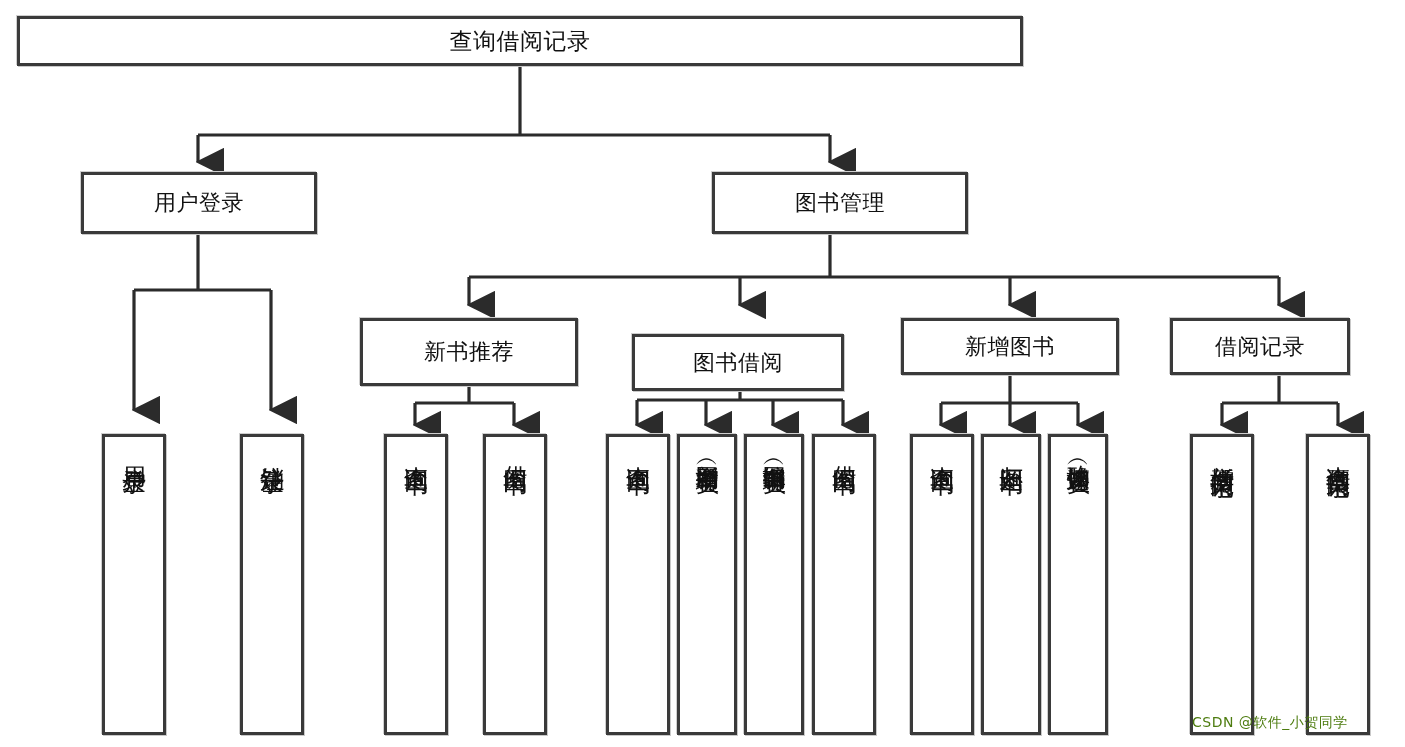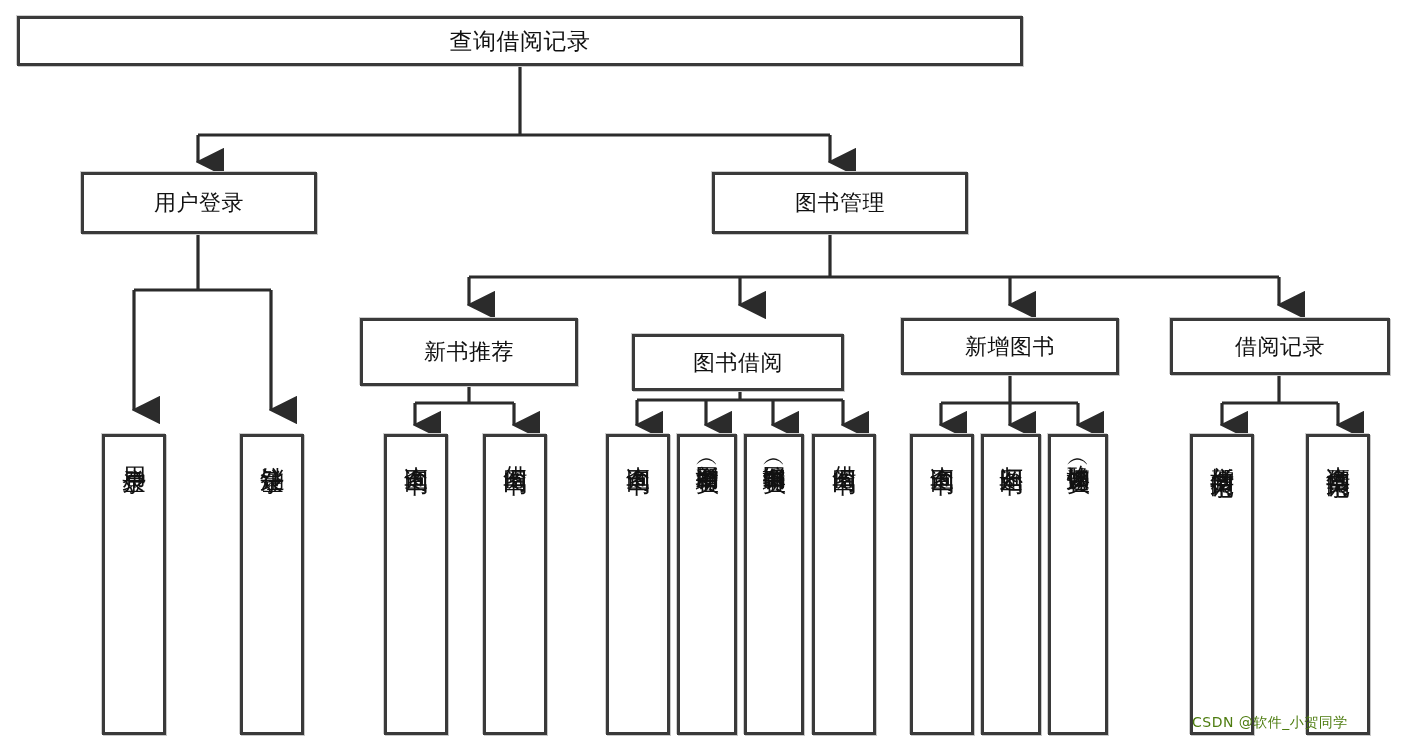--- a/index.html
+++ b/index.html
@@ -152,21 +152,21 @@
 
   <div class="node" style="left:360px; top:318px; width:218px; height:68px;align-items:center;">
     <span class="label">新书推荐</span>
   </div>
   <div class="node" style="left:632px; top:318px; width:212px; height:57px;margin-top:16px;">
     <span class="label">图书借阅</span>
   </div>
   <div class="node" style="left:901px; top:318px; width:218px; height:57px;">
     <span class="label">新增图书</span>
   </div>
-  <div class="node" style="left:1170px; top:318px; width:220px; height:57px;">
+  <div class="node" style="left:1170px; top:318px; width:180px; height:57px;">
     <span class="label">借阅记录</span>
   </div>
 
   <div class="node vertical" style="left:102px; top:434px; width:64px; height:301px;">
     <span class="label">用户登录</span>
   </div>
   <div class="node vertical" style="left:240px; top:434px; width:64px; height:301px;">
     <span class="label">注销登录</span>
   </div>
 

